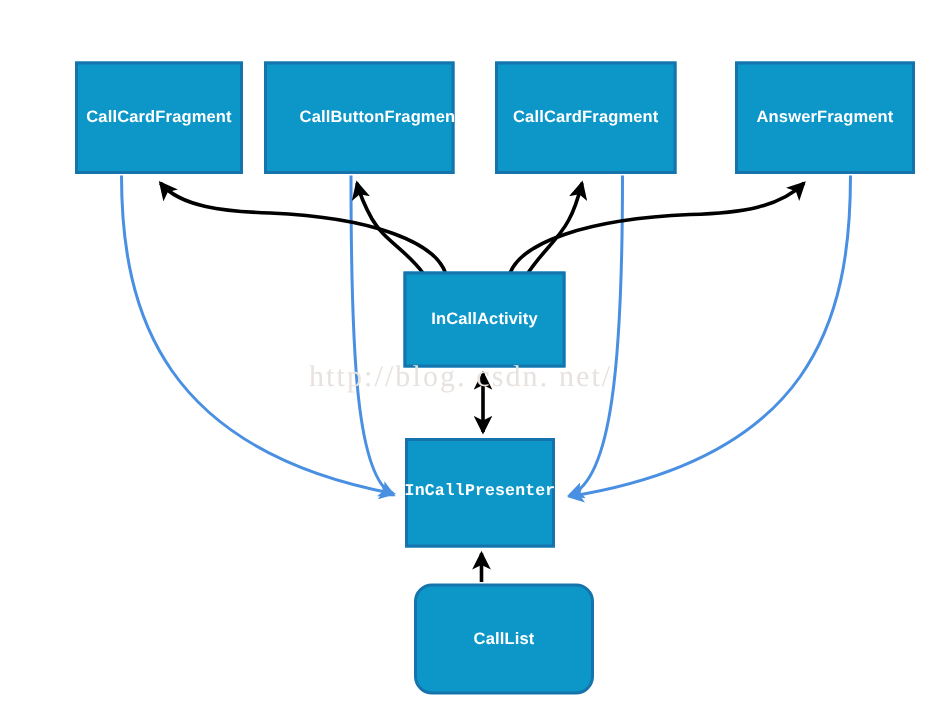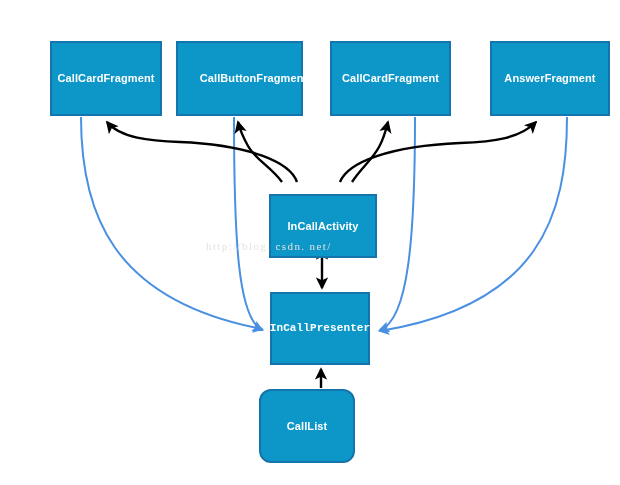--- a/index.html
+++ b/index.html
@@ -46,21 +46,21 @@
     border-radius: 12px;
   }
   .node-label {
     pointer-events: none;
   }
   #watermark {
     position: absolute;
     left: 206px;
     top: 240px;
     font-family: "Liberation Serif", serif;
-    font-size: 11px;
+    font-size: 20px;
     color: #e8e2de;
     letter-spacing: 1.4px;
     white-space: nowrap;
     user-select: none;
   }
 </style>
 </head>
 <body>
 
 <div id="diagram-root">
@@ -108,27 +108,27 @@
   </div>
 
   <div class="node" style="left:330px; top:41px; width:121px; height:75px;">
     <span class="node-label">CallCardFragment</span>
   </div>
 
   <div class="node" style="left:490px; top:41px; width:120px; height:75px;">
     <span class="node-label">AnswerFragment</span>
   </div>
 
-  <div class="node" style="left:269px; top:194px; width:108px; height:64px;">
+  <div class="node" style="left:269px; top:181px; width:108px; height:64px;">
     <span class="node-label">InCallActivity</span>
   </div>
 
   <div class="node" style="left:270px; top:292px; width:100px; height:73px;font-family:Liberation Mono, monospace;">
     <span class="node-label">InCallPresenter</span>
   </div>
 
-  <div class="node rounded" style="left:259px; top:389px; width:96px; height:74px;border-radius:12px;">
+  <div class="node rounded" style="left:276px; top:389px; width:120px; height:74px;border-radius:12px;">
     <span class="node-label">CallList</span>
   </div>
 
   <div id="watermark">http://blog. csdn. net/</div>
 
 </div>
 
 </body></html>

